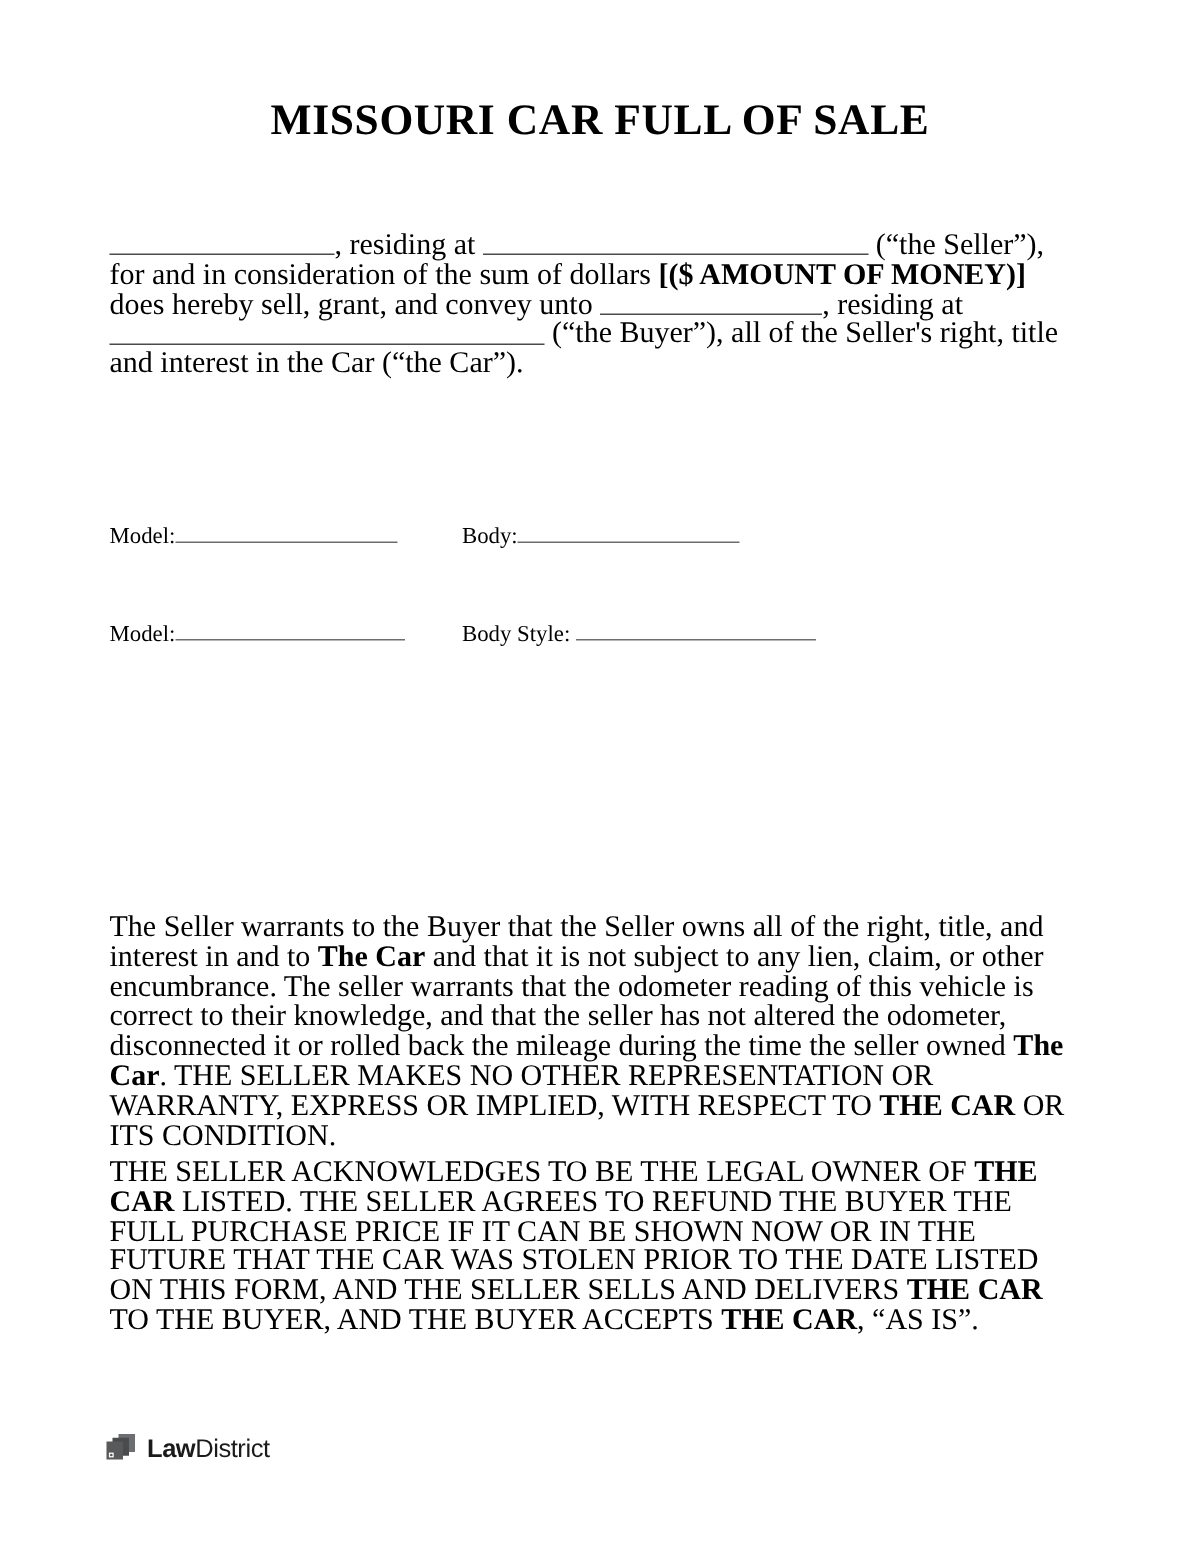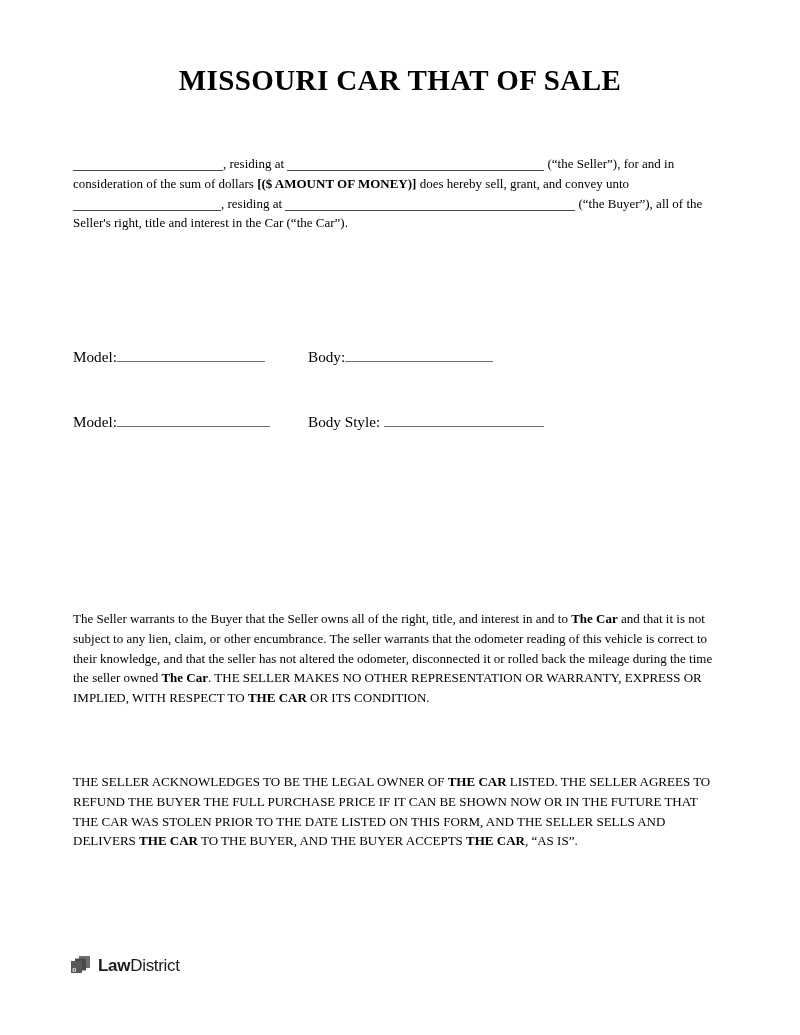--- a/index.html
+++ b/index.html
@@ -29,21 +29,21 @@
     font-weight: bold;
     letter-spacing: 0.4px;
   }
   .body-col {
     position: absolute;
     left: 73px;
     width: 648px;
   }
   p.para {
     margin: 0;
-    font-size: 13px;
+    font-size: 20px;
     line-height: 19.8px;
     text-align: left;
   }
   .para b { font-weight: bold; }
 
   .intro { top: 154px; }
   .deliver { top: 283px; }
   .warrants { top: 609px; }
   .acknowledge { top: 772px; }
 
@@ -125,21 +125,21 @@
     width: 800px;
     text-align: center;
     font-size: 14.5px;
   }
 </style>
 </head>
 <body>
 
 <div class="page">
 
-  <div class="doc-title">MISSOURI CAR THAT OF SALE</div>
+  <div class="doc-title">MISSOURI CAR FULL OF SALE</div>
 
   <div class="body-col intro">
     <p class="para"><span class="ul-inline ul-a"></span><span>, residing at </span><span class="ul-inline ul-b"></span><span> (“the Seller”), for and in consideration of the sum of dollars </span><b>[($ AMOUNT OF MONEY)]</b><span> does hereby sell, grant, and convey unto </span><span class="ul-inline ul-c"></span><span>, residing at </span><span class="ul-inline ul-d"></span><span> (“the Buyer”), all of the Seller's right, title and interest in the Car (“the Car”).</span></p>
   </div>
 
 
   <div class="field-row row-year">
     <span class="cell-left"><span>Model:</span><span class="blank b-year"></span></span><span class="cell-right"><span>Body:</span><span class="blank b-make"></span></span>
   </div>
 

